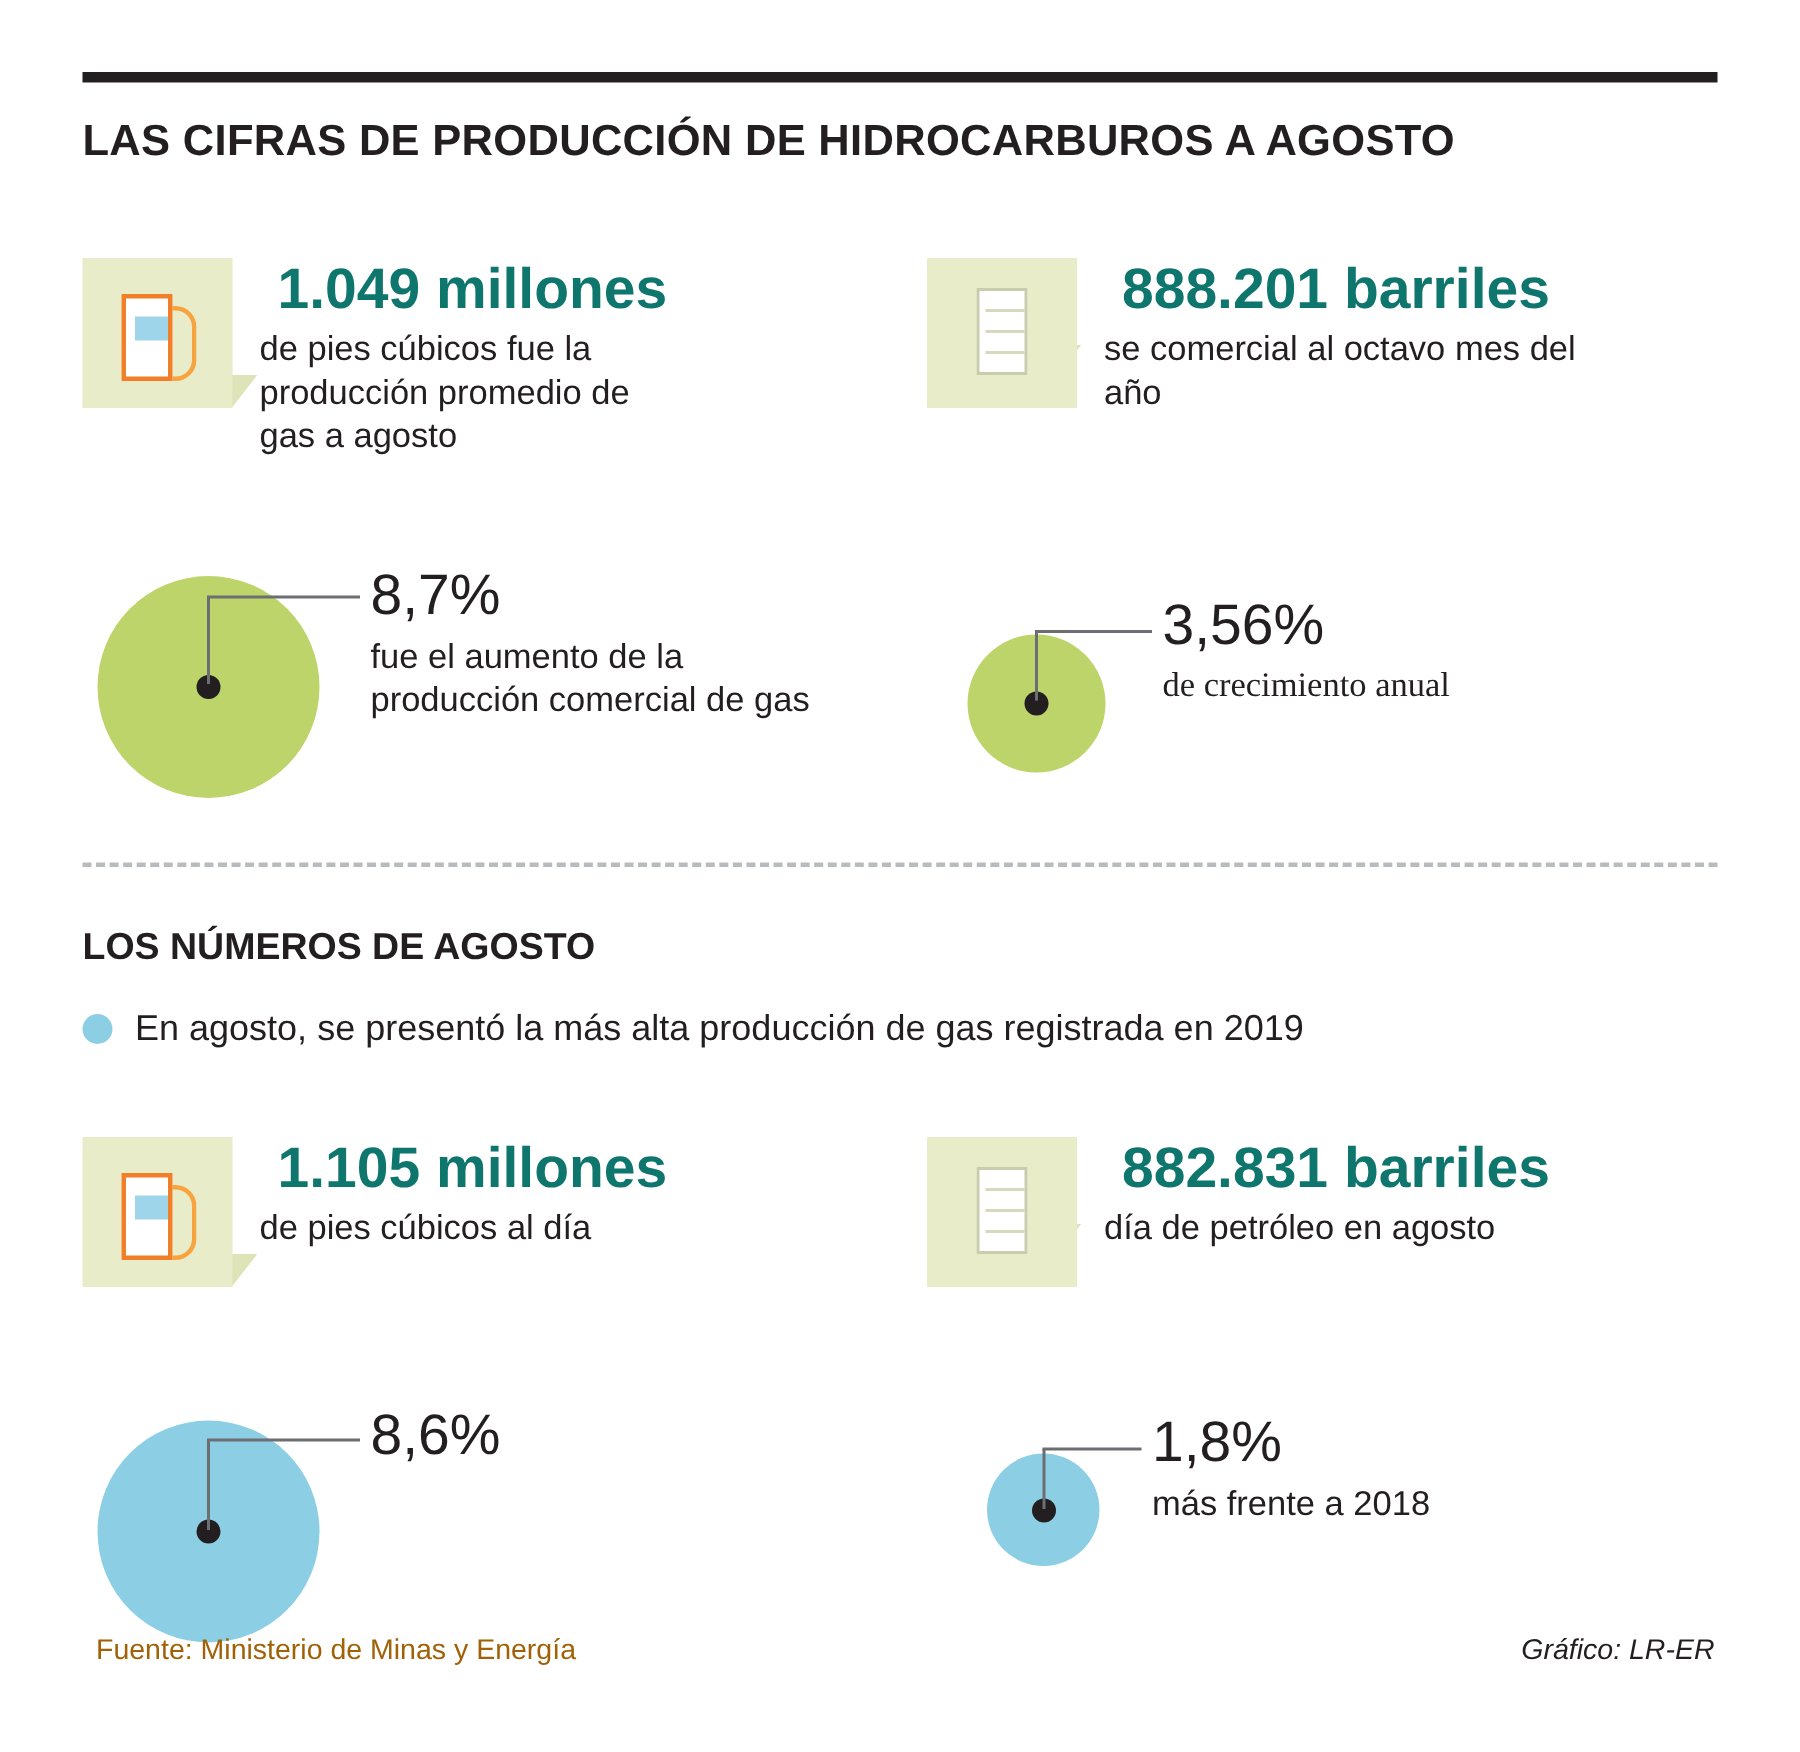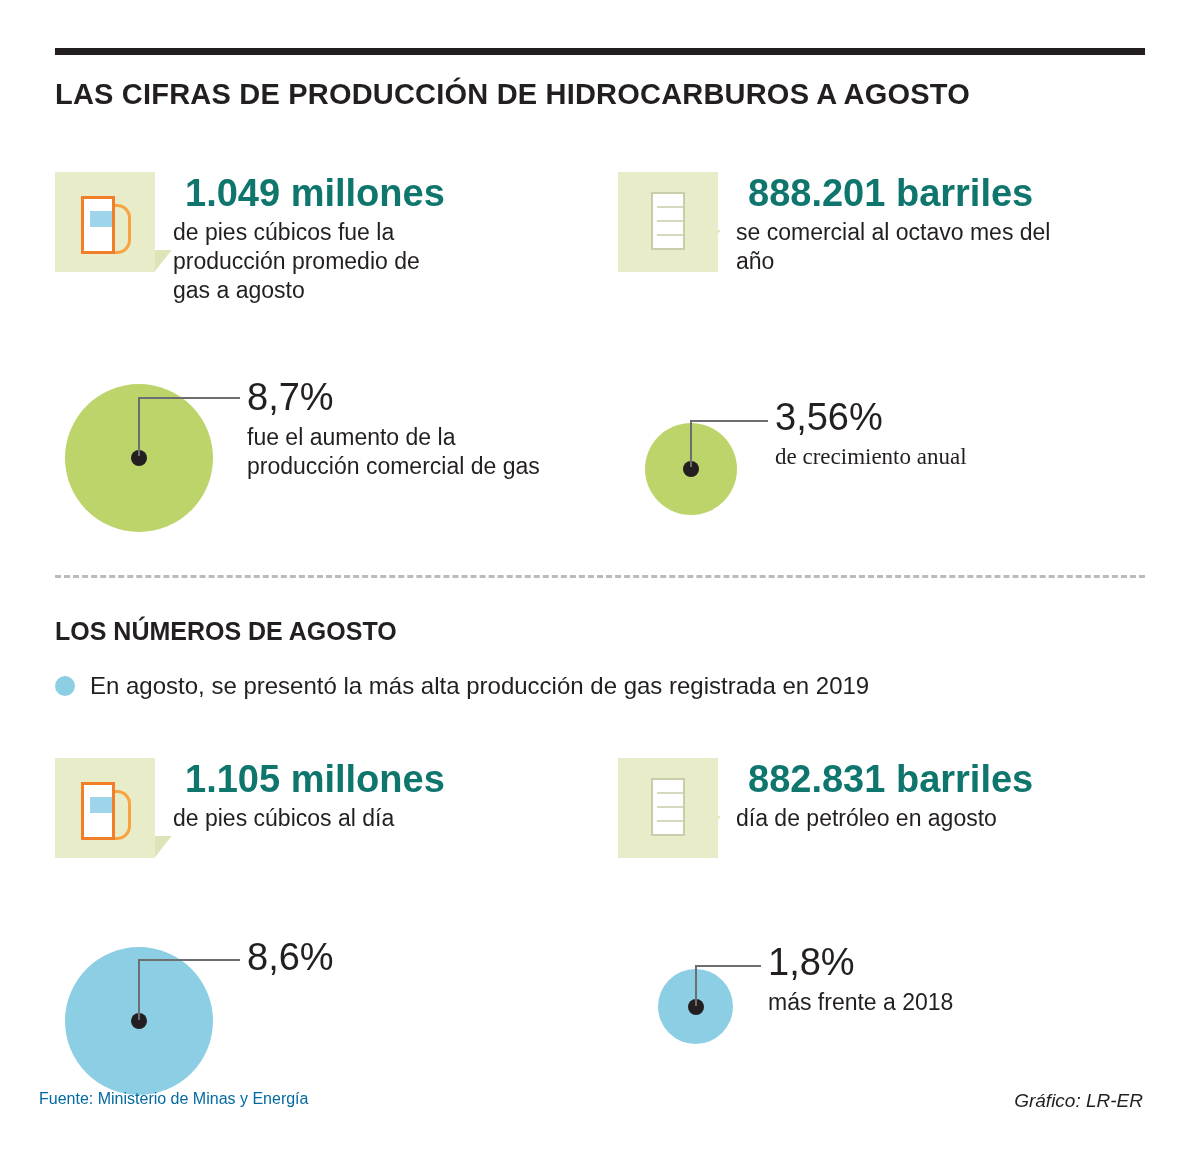--- a/index.html
+++ b/index.html
@@ -153,24 +153,24 @@
   .bullet-text {
     margin-left: 15px;
     font-size: 24px;
     color: #231f20;
     white-space: nowrap;
   }
 
   
   .footer-left {
     position: absolute;
-    left: 39px;
+    left: 64px;
     top: 1090px;
-    font-size: 16px;
-    color: #0369a1;
+    font-size: 19px;
+    color: #a16207;
   }
   .footer-right {
     position: absolute;
     right: 57px;
     top: 1090px;
     font-size: 19px;
     color: #231f20;
     font-style: italic;
   }
 

